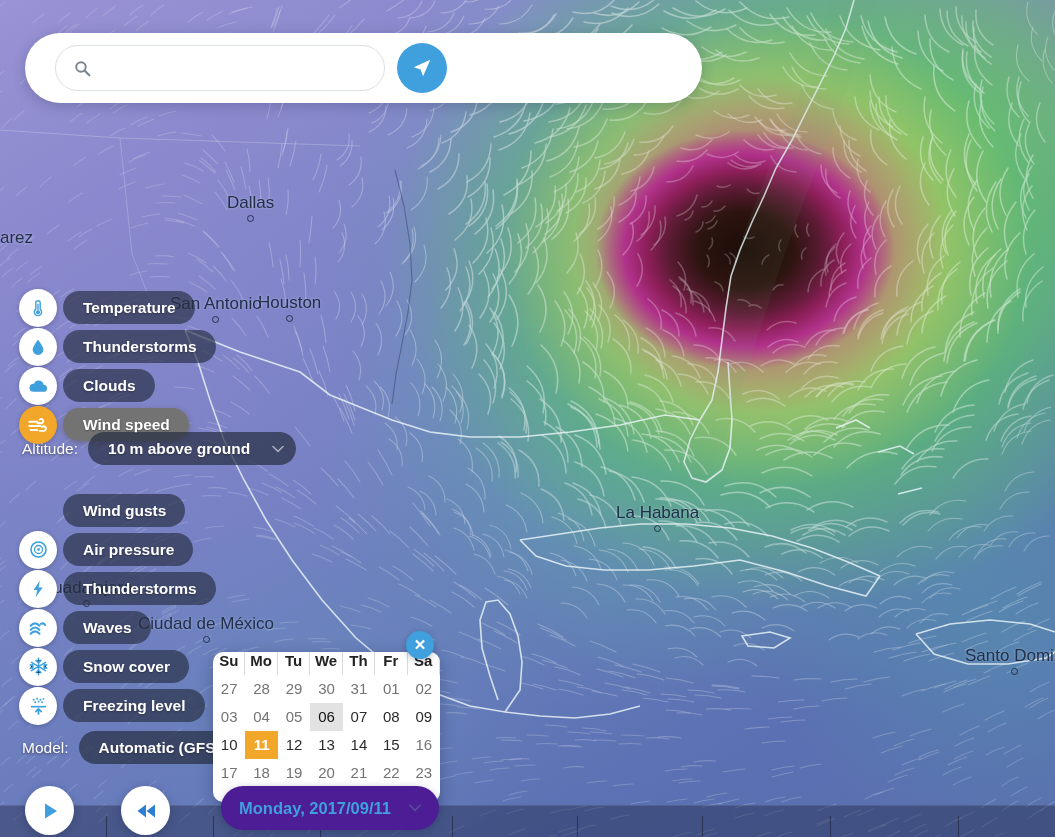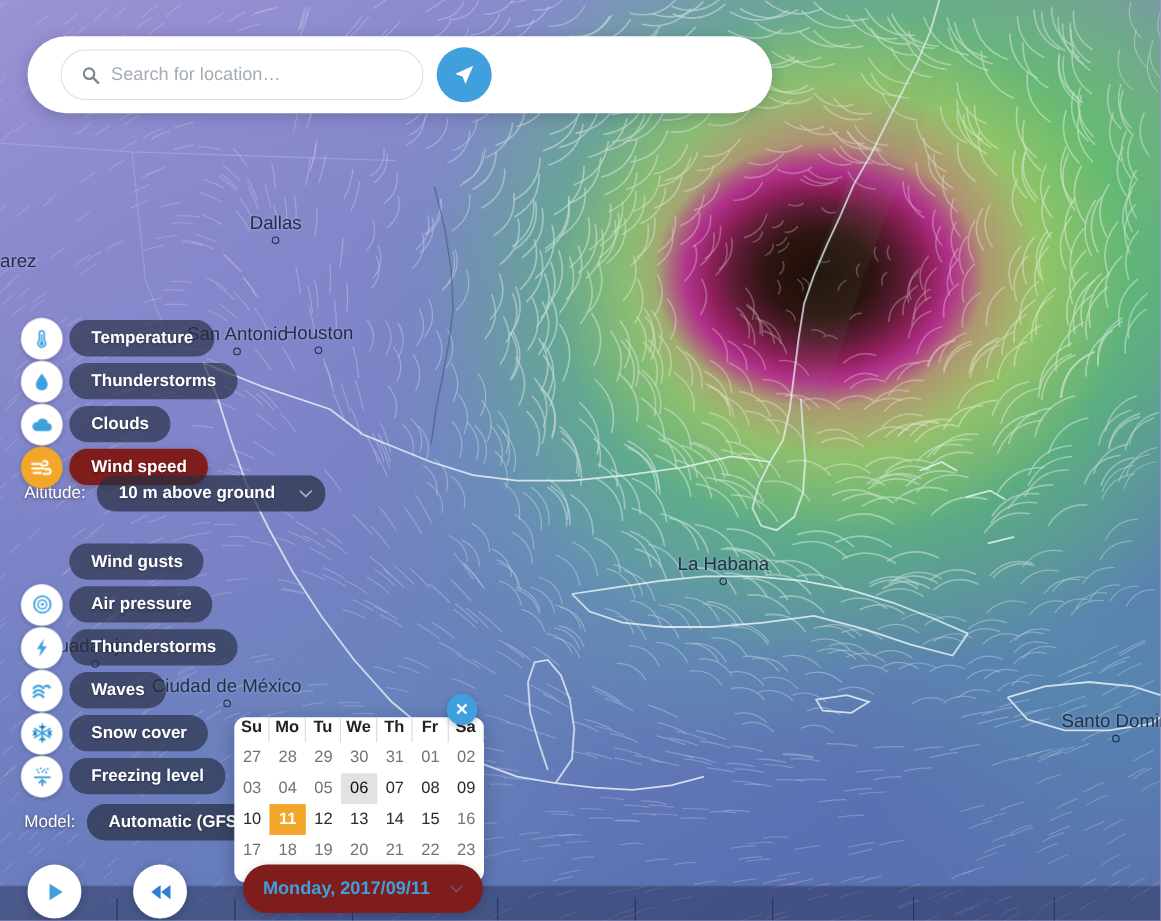--- a/index.html
+++ b/index.html
@@ -147,21 +147,21 @@
     background: rgba(38,46,66,0.66);
     border-radius: 17px;
     color: #ffffff;
     font-size: 15.5px;
     font-weight: bold;
     white-space: nowrap;
     cursor: pointer;
     text-shadow: 0 1px 2px rgba(0,0,0,0.35);
   }
   .layer-pill.active {
-    background: #7f1d1d;
+    background: #737373;
     color: #ffffff;
     box-shadow: 0 2px 6px rgba(60,40,0,0.3);
   }
 
   .opt-row {
     position: absolute;
     display: flex; align-items: center;
     gap: 10px;
     white-space: nowrap;
   }
@@ -229,21 +229,21 @@
     background: #ffffff;
     display: flex; align-items: center; justify-content: center;
     color: #3fa0dd;
     box-shadow: 0 2px 8px rgba(15,25,55,0.25);
     cursor: pointer;
   }
   .date-pill {
     position: absolute;
     left: 221px; bottom: 7px;
     width: 218px; height: 44px;
-    background: #7f1d1d;
+    background: #4c1d95;
     border-radius: 22px;
     display: flex; align-items: center; justify-content: center;
     gap: 18px;
     box-shadow: 0 2px 8px rgba(15,25,55,0.25);
     cursor: pointer;
   }
   .date-pill .txt {
     color: #3fa0dd; font-size: 16.5px; font-weight: bold;
   }
 </style>
@@ -1817,21 +1817,20 @@
     </div>
   </div>
 
   <div class="header">
 
     <div class="searchbox">
       <svg class="search-icon" viewBox="0 0 20 20">
         <circle cx="8.2" cy="8.2" r="5.6" fill="none" stroke="#7a8691" stroke-width="2.3"></circle>
         <line x1="12.4" y1="12.4" x2="18" y2="18" stroke="#7a8691" stroke-width="2.6" stroke-linecap="round"></line>
       </svg>
-      <input class="search-input" type="text" placeholder="Search for location…" style="">
     </div>
 
     <button class="locate-btn">
       <svg width="22" height="22" viewBox="0 0 24 24">
         <path d="M21 3 L3 11.2 L10.4 13.6 L13.2 21 Z" fill="#ffffff"></path>
       </svg>
     </button>
   </div>
 
   <div class="layers" id="layer-menu">

